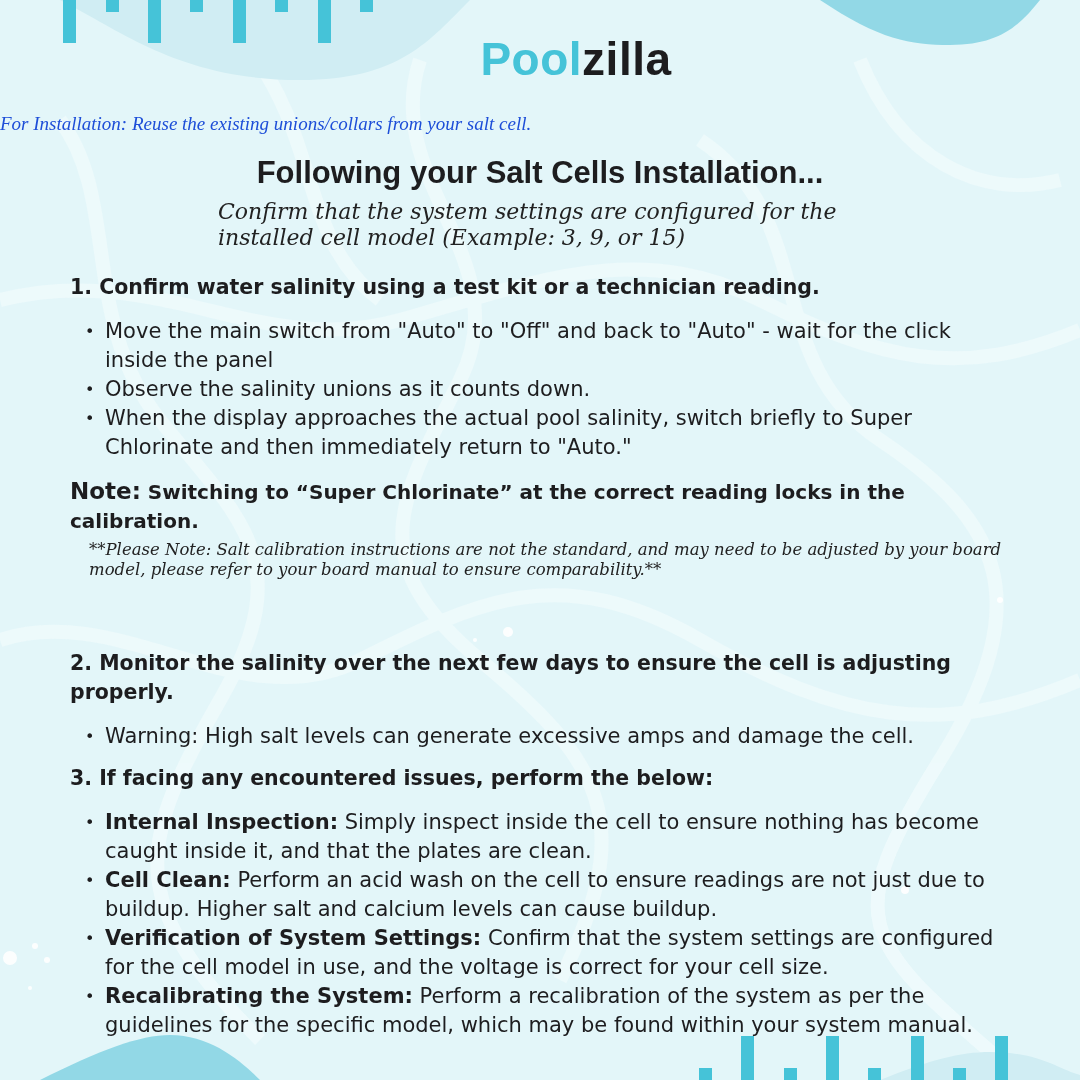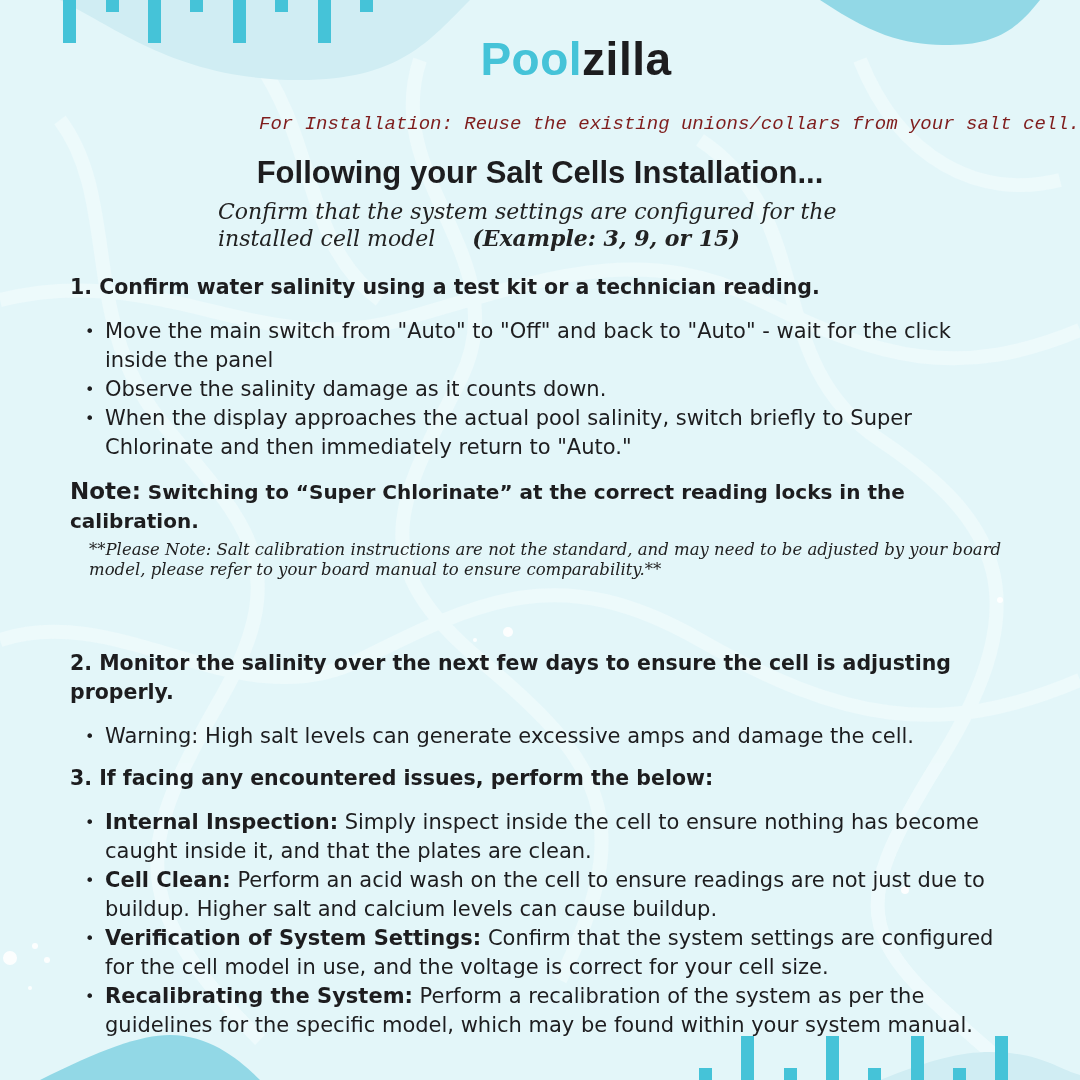--- a/index.html
+++ b/index.html
@@ -5,27 +5,27 @@
   html, body { margin:0; padding:0; }
   body { width:1080px; height:1080px; overflow:hidden; position:relative;
          background:#e2f5f8; font-family:"DejaVu Sans", sans-serif; color:#1d1d1f; }
   .bg { position:absolute; inset:0; z-index:0; }
   .bar { position:absolute; width:13px; background:#45c3d8; z-index:1; }
   .logo { position:absolute; top:32px; left:0; width:1080px; text-align:center; z-index:2;
           font-family:"Liberation Sans", sans-serif; font-weight:bold; font-size:46px; letter-spacing:0.5px;padding-left:36px; }
   .logo .a { color:#45c3d8; }
   .logo .b { color:#1d1d1f; }
   .content { position:absolute; inset:0; z-index:2; }
-  .intro { position:absolute; top:113px; left:0; width:1080px; text-align:right;
-           font-family:Liberation Mono, monospace; font-style:italic; font-size:19px; color:#7f1d1d; }
+  .intro { position:absolute; top:113px; left:0; width:1080px; text-align:left;
+           font-family:Liberation Serif, serif; font-style:italic; font-size:19px; color:#1d4ed8; }
   .title { position:absolute; top:155px; left:0; width:1080px; text-align:center;
            font-family:"Liberation Sans", sans-serif; font-weight:bold; font-size:31px; color:#1d1d1f; }
   .subtitle { position:absolute; top:199px; left:218px; width:720px;
               font-family:"DejaVu Serif", serif; font-style:italic; font-size:22px; line-height:26px; color:#222; }
-  .subtitle b { font-weight:bold;margin-left:30px; }
+  .subtitle b { font-weight:normal; }
   .sec { position:absolute; left:70px; width:940px; }
   .h { font-weight:bold; font-size:20.5px; line-height:29px; }
   ul { list-style:none; margin:15px; padding:0; }
   li { position:relative; padding-left:20px; font-size:21px; line-height:29px; }
   li::before { content:"•"; position:absolute; left:0; top:0; font-size:16px; }
   .note { font-weight:bold; font-size:20px; line-height:29px; }
   .note .lbl { font-size:23px; }
   .fine { font-family:"DejaVu Serif", serif; font-style:italic; font-size:16.5px; line-height:20px;
           color:#222; margin-left:19px; margin-top:4px; }
 </style>
@@ -88,21 +88,21 @@
   <div class="intro">For Installation: Reuse the existing unions/collars from your salt cell.</div>
   <div class="title">Following your Salt Cells Installation...</div>
   <div class="subtitle">
     <span>Confirm that the system settings are configured for the installed cell model </span><b>(Example: 3, 9, or 15)</b>
   </div>
 
   <div class="sec" style="top:273px">
     <div class="h">1.  Confirm water salinity using a test kit or a technician reading.</div>
     <ul>
       <li>Move the main switch from "Auto" to "Off" and back to "Auto" - wait for the click inside the panel</li>
-      <li>Observe the salinity damage as it counts down.</li>
+      <li>Observe the salinity unions as it counts down.</li>
       <li>When the display approaches the actual pool salinity, switch briefly to Super Chlorinate and then immediately return to "Auto."</li>
     </ul>
     <div class="note">
       <span class="lbl">Note:</span><span> Switching to “Super Chlorinate” at the correct reading locks in the calibration.</span>
     </div>
     <div class="fine">**Please Note: Salt calibration instructions are not the standard, and may need to be adjusted by your board model, please refer to your board manual to ensure comparability.**</div>
   </div>
 
   <div class="sec" style="top:649px">
     <div class="h">2. Monitor the salinity over the next few days to ensure the cell is adjusting properly.</div>

